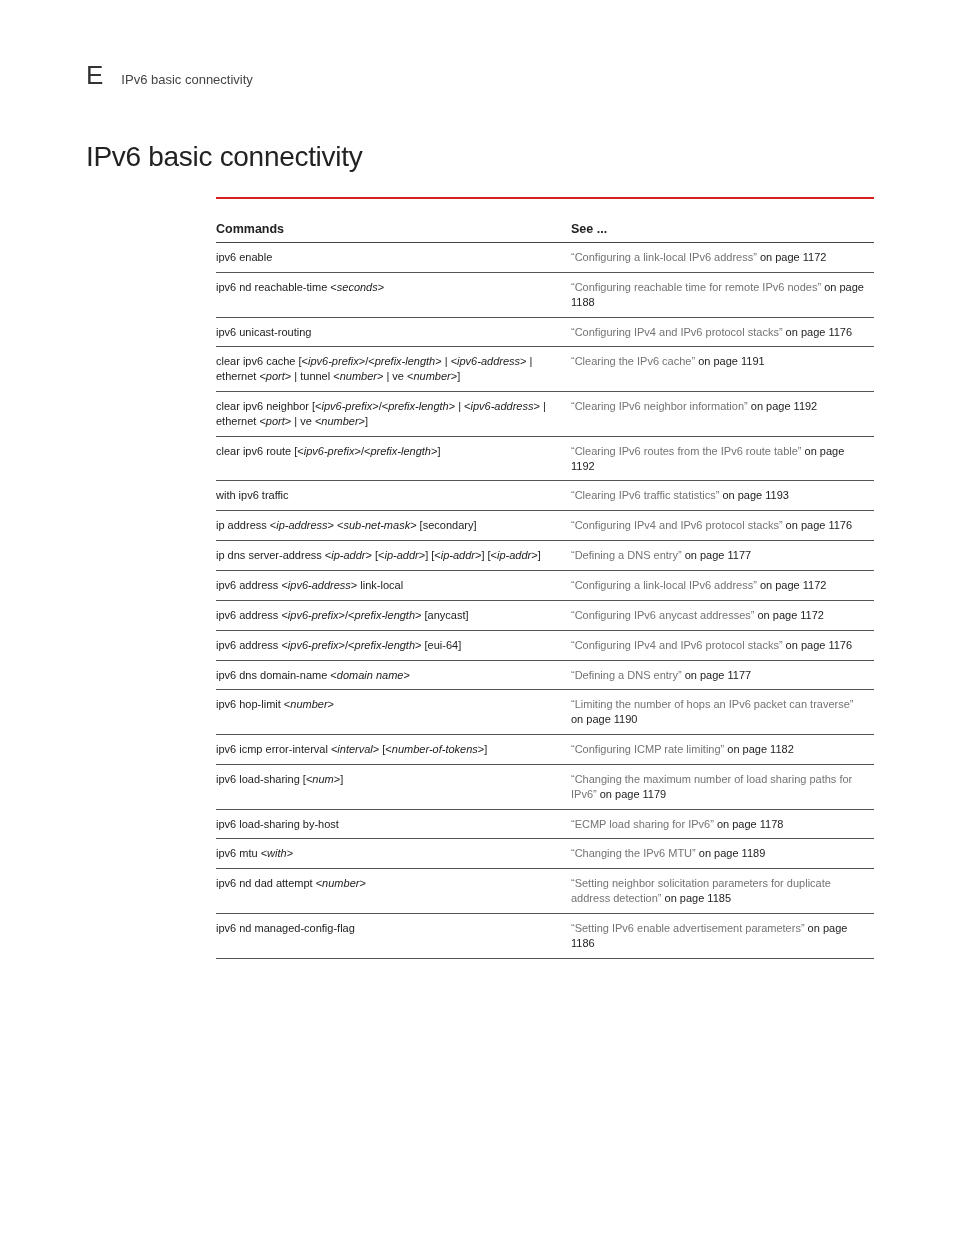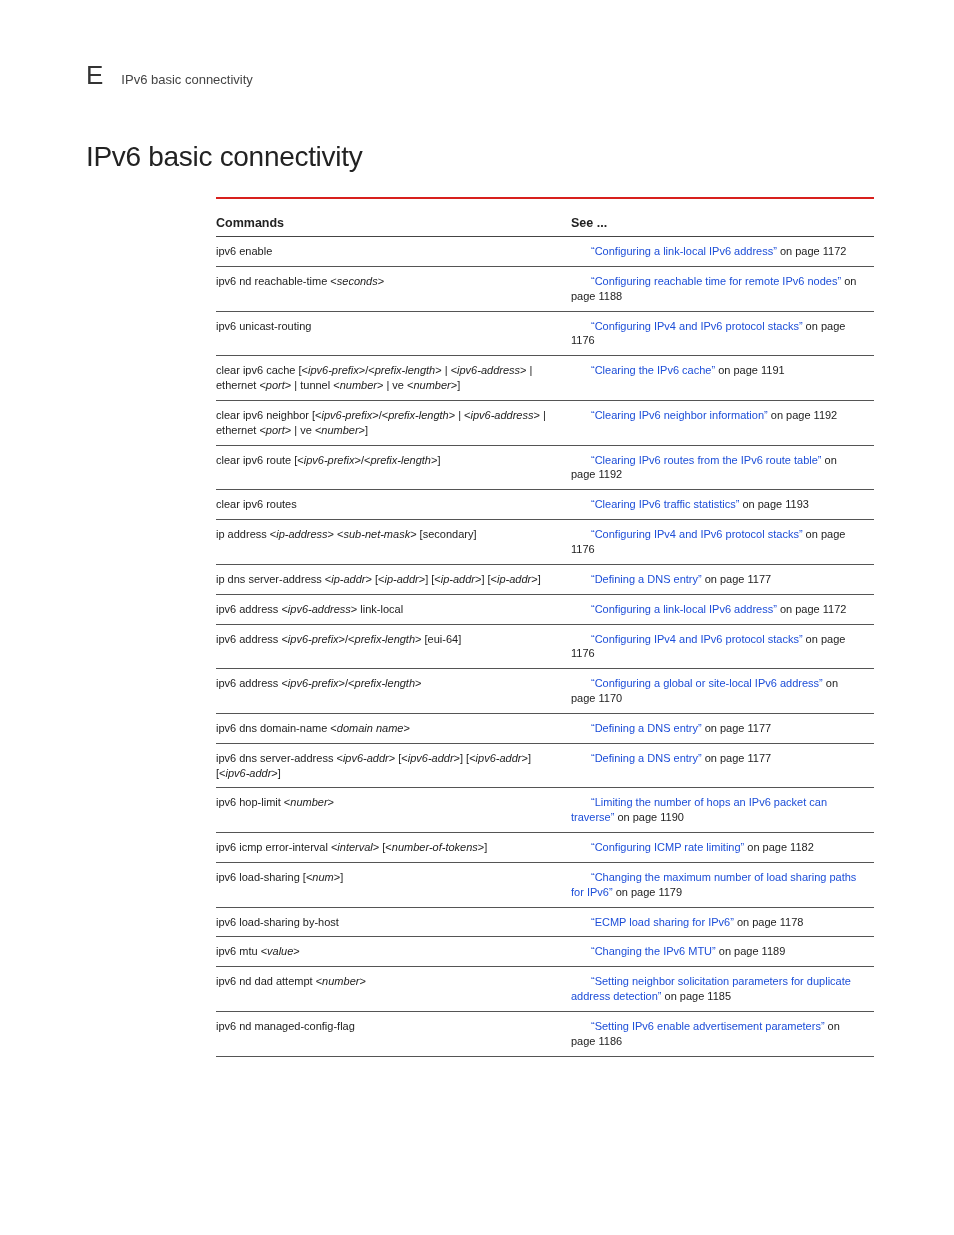--- a/index.html
+++ b/index.html
@@ -46,40 +46,39 @@
   }
   table.cmd thead tr {
     border-top: 2px solid #d8201d;
     border-bottom: 1px solid #444;
   }
   table.cmd th {
     text-align: left;
     font-family: Arial, Helvetica, sans-serif;
     font-weight: 700;
     font-size: 12.5px;
-    padding: 17px 6px 6px 0;
+    padding: 23px 6px 6px 0;
     margin-top: 12px;
   }
   table.cmd td {
     vertical-align: top;
     font-size: 11px;
     line-height: 1.35;
     padding: 7px 10px 7px 0;
     border-bottom: 1px solid #555;
   }
   table.cmd td.cmd-col {
     width: 345px;
     color: #222;
   }
   table.cmd td.see-col {
     color: #222;
   }
   .link {
-    color: #1d4ed8;
-    margin-left: 20px;
+    color: #737373;
   }
   .ital { font-style: italic; text-align: right; }
 </style>
 </head>
 <body>
 
 <div class="page">
 
   <div class="running-head">
     <span class="appendix-letter">E</span>
@@ -115,69 +114,65 @@
           </tr>
           <tr>
             <td class="cmd-col">clear ipv6 neighbor [&lt;<span class="ital">ipv6-prefix</span>&gt;/&lt;<span class="ital">prefix-length</span>&gt; | &lt;<span class="ital">ipv6-address</span>&gt; | ethernet &lt;<span class="ital">port</span>&gt; | ve &lt;<span class="ital">number</span>&gt;]</td>
             <td class="see-col"><span class="link">“Clearing IPv6 neighbor information”</span> on page 1192</td>
           </tr>
           <tr>
             <td class="cmd-col">clear ipv6 route [&lt;<span class="ital">ipv6-prefix</span>&gt;/&lt;<span class="ital">prefix-length</span>&gt;]</td>
             <td class="see-col"><span class="link">“Clearing IPv6 routes from the IPv6 route table”</span> on page 1192</td>
           </tr>
           <tr>
-            <td class="cmd-col">clear ipv6 routes</td>
+            <td class="cmd-col">with ipv6 traffic</td>
             <td class="see-col"><span class="link">“Clearing IPv6 traffic statistics”</span> on page 1193</td>
           </tr>
           <tr>
             <td class="cmd-col">ip address &lt;<span class="ital">ip-address</span>&gt; &lt;<span class="ital">sub-net-mask</span>&gt; [secondary]</td>
             <td class="see-col"><span class="link">“Configuring IPv4 and IPv6 protocol stacks”</span> on page 1176</td>
           </tr>
           <tr>
             <td class="cmd-col">ip dns server-address &lt;<span class="ital">ip-addr</span>&gt; [&lt;<span class="ital">ip-addr</span>&gt;] [&lt;<span class="ital">ip-addr</span>&gt;] [&lt;<span class="ital">ip-addr</span>&gt;]</td>
             <td class="see-col"><span class="link">“Defining a DNS entry”</span> on page 1177</td>
           </tr>
           <tr>
             <td class="cmd-col">ipv6 address &lt;<span class="ital">ipv6-address</span>&gt; link-local</td>
             <td class="see-col"><span class="link">“Configuring a link-local IPv6 address”</span> on page 1172</td>
           </tr>
           <tr>
+            <td class="cmd-col">ipv6 address &lt;<span class="ital">ipv6-prefix</span>&gt;/&lt;<span class="ital">prefix-length</span>&gt; [anycast]</td>
+            <td class="see-col"><span class="link">“Configuring IPv6 anycast addresses”</span> on page 1172</td>
+          </tr>
+          <tr>
             <td class="cmd-col">ipv6 address &lt;<span class="ital">ipv6-prefix</span>&gt;/&lt;<span class="ital">prefix-length</span>&gt; [eui-64]</td>
             <td class="see-col"><span class="link">“Configuring IPv4 and IPv6 protocol stacks”</span> on page 1176</td>
           </tr>
           <tr>
-            <td class="cmd-col">ipv6 address &lt;<span class="ital">ipv6-prefix</span>&gt;/&lt;<span class="ital">prefix-length</span>&gt;</td>
-            <td class="see-col"><span class="link">“Configuring a global or site-local IPv6 address”</span> on page 1170</td>
-          </tr>
-          <tr>
             <td class="cmd-col">ipv6 dns domain-name &lt;<span class="ital">domain name</span>&gt;</td>
-            <td class="see-col"><span class="link">“Defining a DNS entry”</span> on page 1177</td>
-          </tr>
-          <tr>
-            <td class="cmd-col">ipv6 dns server-address &lt;<span class="ital">ipv6-addr</span>&gt; [&lt;<span class="ital">ipv6-addr</span>&gt;] [&lt;<span class="ital">ipv6-addr</span>&gt;] [&lt;<span class="ital">ipv6-addr</span>&gt;]</td>
             <td class="see-col"><span class="link">“Defining a DNS entry”</span> on page 1177</td>
           </tr>
           <tr>
             <td class="cmd-col">ipv6 hop-limit &lt;<span class="ital">number</span>&gt;</td>
             <td class="see-col"><span class="link">“Limiting the number of hops an IPv6 packet can traverse”</span> on page 1190</td>
           </tr>
           <tr>
             <td class="cmd-col">ipv6 icmp error-interval &lt;<span class="ital">interval</span>&gt; [&lt;<span class="ital">number-of-tokens</span>&gt;]</td>
             <td class="see-col"><span class="link">“Configuring ICMP rate limiting”</span> on page 1182</td>
           </tr>
           <tr>
             <td class="cmd-col">ipv6 load-sharing [&lt;<span class="ital">num</span>&gt;]</td>
             <td class="see-col"><span class="link">“Changing the maximum number of load sharing paths for IPv6”</span> on page 1179</td>
           </tr>
           <tr>
             <td class="cmd-col">ipv6 load-sharing by-host</td>
             <td class="see-col"><span class="link">“ECMP load sharing for IPv6”</span> on page 1178</td>
           </tr>
           <tr>
-            <td class="cmd-col">ipv6 mtu &lt;<span class="ital">value</span>&gt;</td>
+            <td class="cmd-col">ipv6 mtu &lt;<span class="ital">with</span>&gt;</td>
             <td class="see-col"><span class="link">“Changing the IPv6 MTU”</span> on page 1189</td>
           </tr>
           <tr>
             <td class="cmd-col">ipv6 nd dad attempt &lt;<span class="ital">number</span>&gt;</td>
             <td class="see-col"><span class="link">“Setting neighbor solicitation parameters for duplicate address detection”</span> on page 1185</td>
           </tr>
           <tr>
             <td class="cmd-col">ipv6 nd managed-config-flag</td>
             <td class="see-col"><span class="link">“Setting IPv6 enable advertisement parameters”</span> on page 1186</td>
           </tr>

